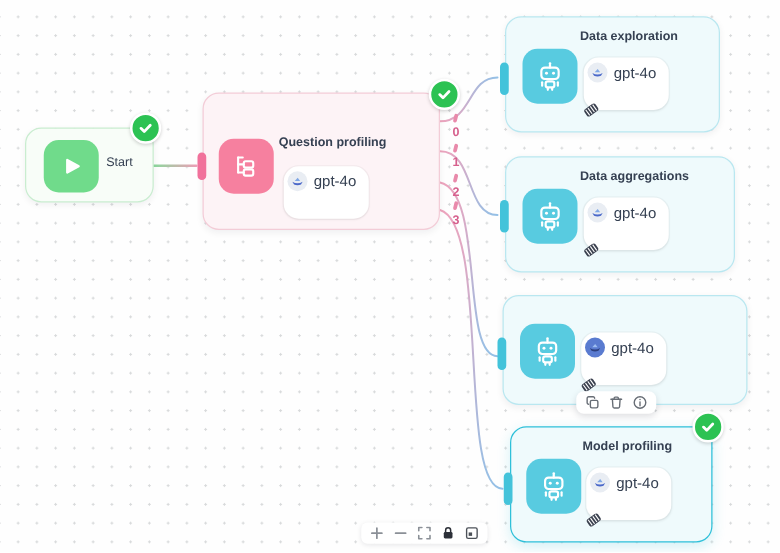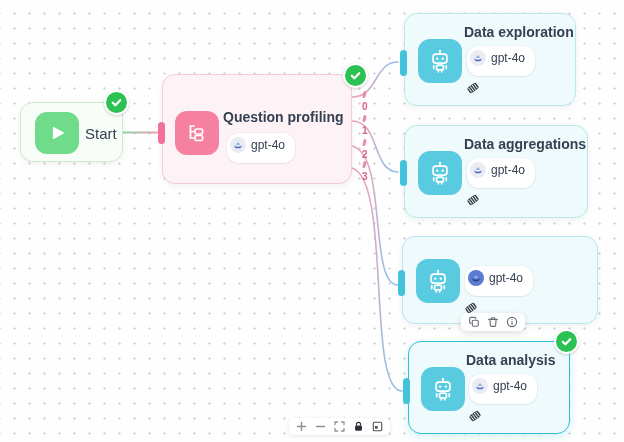--- a/index.html
+++ b/index.html
@@ -22,25 +22,25 @@
   .badge{
     position:absolute;width:25px;height:25px;border-radius:50%;
     background:#2cc253;border:2.5px solid #fff;box-sizing:border-box;
     display:flex;align-items:center;justify-content:center;
     box-shadow:0 1px 3px rgba(0,0,0,.18);z-index:5;
   }
   .nicon{position:absolute;border-radius:12px;display:flex;align-items:center;justify-content:center;}
   .icon-start{width:44px;height:42px;background:#70db8b;}
   .icon-qe{width:44px;height:44px;background:#f6809f;}
   .icon-agent{width:44px;height:44px;background:#58cbe0;}
-  .ntitle{position:absolute;font-size:14px;font-weight:700;color:#354052;white-space:nowrap;}
-  .start-title{position:absolute;font-size:15px;font-weight:500;color:#354052;}
+  .ntitle{position:absolute;font-size:10px;font-weight:700;color:#354052;white-space:nowrap;}
+  .start-title{position:absolute;font-size:10px;font-weight:500;color:#354052;}
   .pill{
     position:absolute;display:inline-flex;align-items:center;gap:5px;
-    background:#fff;border-radius:12px;padding:2px 10px 8px 3px;height:20px;
+    background:#fff;border-radius:12px;padding:2px 10px 20px 3px;height:20px;
     box-shadow:0 1px 2px rgba(0,0,0,.06),0 0 0 1px rgba(16,24,40,.03);
   }
   .pill .mlabel{font-size:12px;font-weight:500;color:#354052;}
   .provider{width:16px;height:16px;border-radius:50%;background:#e9edf3;display:flex;align-items:center;justify-content:center;overflow:hidden;}
   .tool{position:absolute;width:17px;height:17px;display:flex;align-items:center;justify-content:center;}
   .handle{position:absolute;border-radius:3.5px;z-index:3;}
   .handle-teal{width:7px;height:26px;background:#43c3da;}
   .handle-pink{width:7px;height:22px;background:#f1719b;}
   .elabel{position:absolute;z-index:3;font-size:10px;font-weight:700;color:#d6608d;}
   .etick{position:absolute;z-index:3;width:2.5px;height:7px;border-radius:2px;background:#e98aab;transform:rotate(14deg);}
@@ -288,21 +288,21 @@
         <rect x="5.6" y="5.6" width="12.8" height="8.4" rx="2.6"></rect>
         <circle cx="9.4" cy="9.8" r="1.1" fill="#fff" stroke="none"></circle>
           <circle cx="14.6" cy="9.8" r="1.1" fill="#fff" stroke="none"></circle>
         <rect x="8.8" y="15.8" width="6.4" height="4.4" rx="1.6"></rect>
         <path d="M6.2 16.4 v2.6"></path>
           <path d="M17.8 16.4 v2.6"></path>
         <path d="M10.4 20.8 v1.2"></path>
           <path d="M13.6 20.8 v1.2"></path>
       </svg>
     </div>
-    <div class="ntitle" style="left:57px;top:10px;">Data analysis</div>
+    <div class="ntitle" style="left:57px;top:10px;">Model profiling</div>
     <div class="pill" style="left:60px;top:32px;">
       <span class="provider">
         <svg width="12" height="12" viewBox="0 0 16 16">
             <path d="M2.5 8.5 q5.5 3.4 11 0 l-1.8 3 q-3.7 1.7 -7.4 0 z" fill="#4a68c9"></path>
             <path d="M5 7.8 l3.2-3.6 2.6 3.4 z" fill="#7fa7e5"></path>
           </svg>
       </span>
       <span class="mlabel">gpt-4o</span>
     </div>
     <div class="tool" style="left:57px;bottom:9px;">

